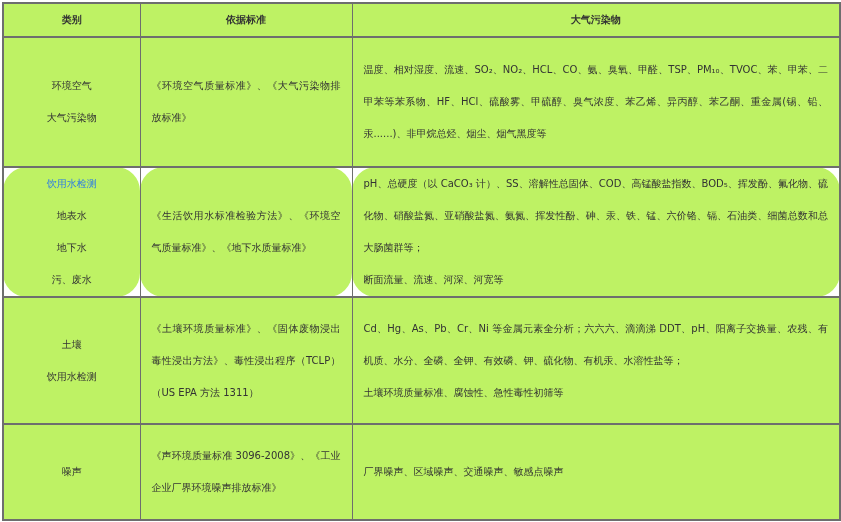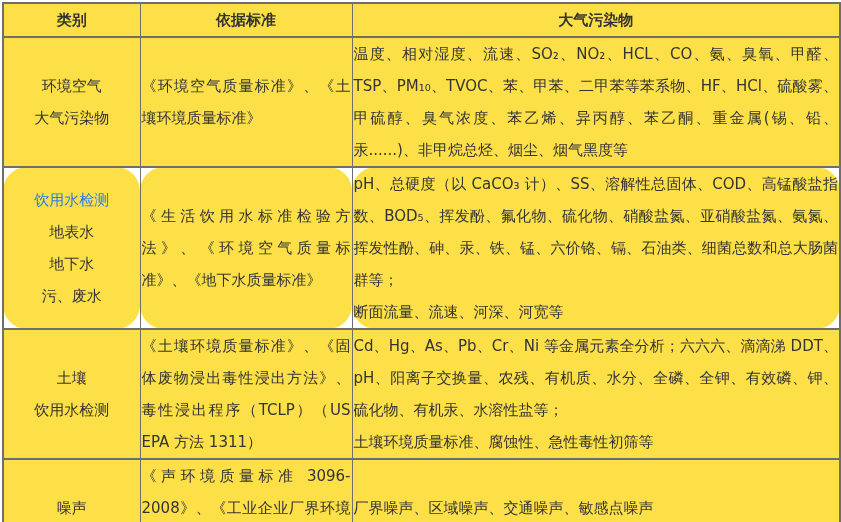--- a/index.html
+++ b/index.html
@@ -24,23 +24,23 @@
     width: 837px;
     border: 2px solid #6e6e6e;
   }
   table.detect th,
   table.detect td {
     border-left: 1px solid #6e6e6e;
     border-right: 1px solid #6e6e6e;
     border-top: 2px solid #6e6e6e;
     border-bottom: 2px solid #6e6e6e;
     box-sizing: border-box;
-    font-size: 15px;
+    font-size: 10px;
     vertical-align: middle;
-    background: #fde047;
+    background: #bef264;
   }
   table.detect th {
     height: 34px;
     font-weight: bold;
     text-align: center;
     padding: 0 2px;
   }
   col.c1 { width: 137px; }
   col.c2 { width: 212px; }
   col.c3 { width: 488px; }
@@ -48,21 +48,21 @@
   td.cat {
     text-align: center;
     padding: 0 2px;
   }
   .cat-line {
     line-height: 32px;
     white-space: nowrap;
     text-align: center;
   }
   td.std, td.items {
-    padding: 0 1px;
+    padding: 0 11px;
     line-height: 32px;
     text-align: justify;
   }
   td.items p, td.std p {
     margin: 0;
   }
   .link {
     color: #2e7ce4;
     cursor: pointer;
   }
@@ -88,21 +88,21 @@
         <th>大气污染物</th>
       </tr>
     </thead>
     <tbody>
       <tr class="r1">
         <td class="cat">
           <div class="cat-line">环境空气</div>
           <div class="cat-line">大气污染物</div>
         </td>
         <td class="std">
-          <p>《环境空气质量标准》、《土壤环境质量标准》</p>
+          <p>《环境空气质量标准》、《大气污染物排放标准》</p>
         </td>
         <td class="items">
           <p>温度、相对湿度、流速、SO₂、NO₂、HCL、CO、氨、臭氧、甲醛、TSP、PM₁₀、TVOC、苯、甲苯、二甲苯等苯系物、HF、HCl、硫酸雾、甲硫醇、臭气浓度、苯乙烯、异丙醇、苯乙酮、重金属(锡、铅、汞......)、非甲烷总烃、烟尘、烟气黑度等</p>
         </td>
       </tr>
       <tr class="r2">
         <td class="cat">
           <div class="cat-line link">饮用水检测</div>
           <div class="cat-line">地表水</div>
           <div class="cat-line">地下水</div>

